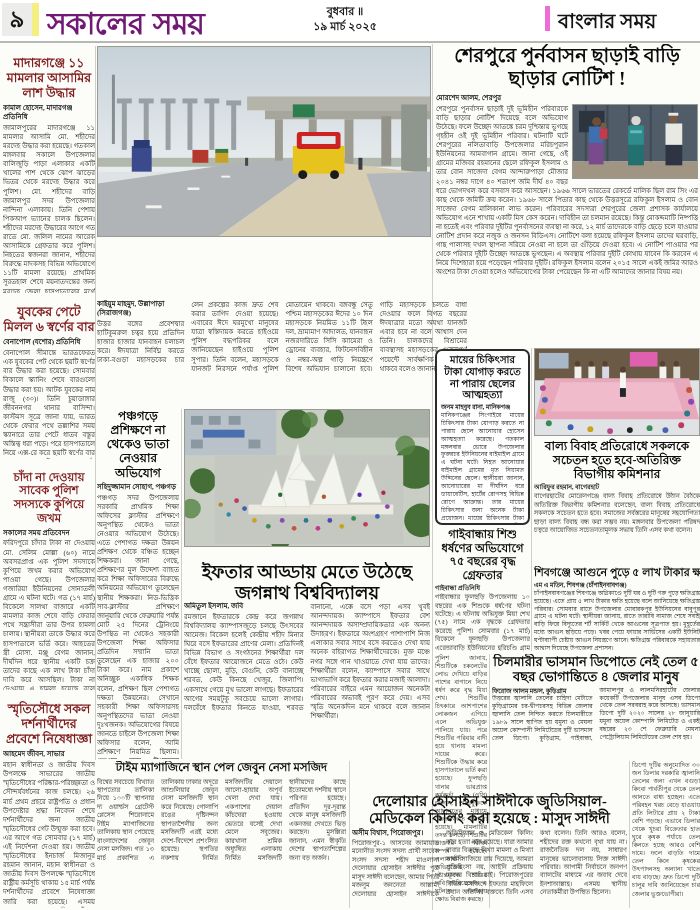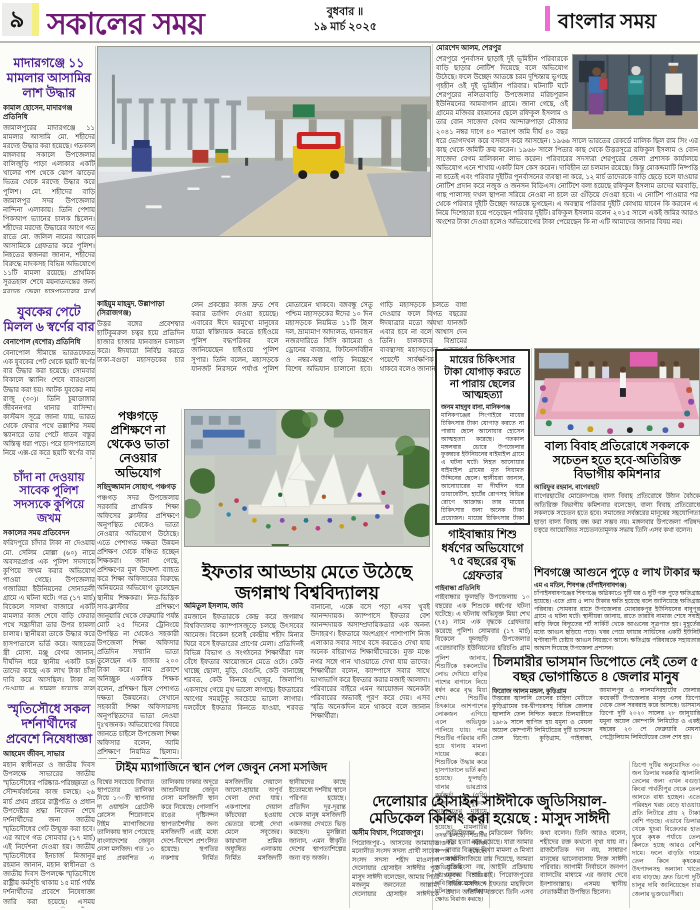--- a/index.html
+++ b/index.html
@@ -1,30 +1,30 @@
 <!DOCTYPE html>
 <html lang="bn"><head>
 <meta charset="utf-8">
 <style>
   html,body{margin:0;padding:0;background:#e9e9e9;}
   #page{position:relative;width:700px;height:910px;margin:0 auto;background:#fcfcf9;
         font-family:"Liberation Serif","DejaVu Serif",serif;color:#141414;overflow:hidden;}
   .abs{position:absolute;overflow:hidden;}
   .hl{font-weight:bold;color:#0b0b0b;text-align:center;line-height:1.18;}
-  .hl-left{font-weight:bold;color:#4c1d95;text-align:center;line-height:1.2;font-size:12.5px;margin-bottom:3px;}
+  .hl-left{font-weight:bold;color:#7f1d1d;text-align:center;line-height:1.2;font-size:12.5px;margin-bottom:3px;}
   .by{font-weight:bold;font-size:7px;line-height:1.25;margin-bottom:1px;}
   .bd{font-size:6.8px;line-height:1.34;text-align:justify;color:#1c1c1c;}
   .bd-xs{font-size:6.4px;line-height:1.32;text-align:justify;color:#1c1c1c;}
   .cols2{column-count:2;column-gap:7px;}
   .cols3{column-count:3;column-gap:7px;}
   .cols4{column-count:4;column-gap:7px;}
   .vrule{position:absolute;width:1px;background:#cfcfcc;}
   .photo{border:1px solid #9a9a94;box-sizing:border-box;background:#dfe3e5;}
   .photo svg{display:block;width:100%;height:100%;}
-  .boxed{border:2px solid #2b2b2b;border-radius:0;padding:3px 4px;box-sizing:border-box;background:#fff;}
+  .boxed{border:2px solid #2b2b2b;border-radius:7px;padding:3px 4px;box-sizing:border-box;background:#fff;}
   
   #masthead{position:absolute;left:0;top:0;width:700px;height:42px;background:#fff;}
   #pagebox{position:absolute;left:2px;top:3px;width:30px;height:33px;background:#ececea;
            font-size:23px;font-weight:bold;text-align:center;line-height:34px;}
   #ybar{position:absolute;left:32px;top:3px;width:7px;height:33px;background:#f4ef82;}
   #logo{position:absolute;left:47px;top:0px;font-size:30px;font-weight:900;letter-spacing:-1px;
         font-family:"DejaVu Sans","Liberation Sans",sans-serif;color:#701a75;}
   #dateblock{position:absolute;left:270px;top:4px;width:150px;text-align:center;font-size:11px;
              line-height:1.35;font-weight:600;}
   #mbar{position:absolute;left:545px;top:6px;width:5px;height:25px;background:#ef6cd6;}
@@ -226,20 +226,21 @@
 
   <article class="abs" style="left:352px;top:793px;width:275px;height:147px;">
     <h2 class="hl" style="font-size:14.5px;margin:0 0 2px 0;">দেলোয়ার হোসাইন সাঈদীকে জুডিসিয়াল-মেডিকেল কিলিং করা হয়েছে : মাসুদ সাঈদী</h2>
     <div class="cols3" style="height:106px;">
       <div class="by">অসীম বিশ্বাস, পিরোজপুর।</div>
       <p class="bd-xs" style="margin:0;">পিরোজপুর-১ আসনের জামায়াত মনোনীত সংসদ সদস্য প্রার্থী সাবেক সংসদ সদস্য শহীদ মাওলানা দেলোয়ার হোসাইন সাঈদীর পুত্র মাসুদ সাঈদী বলেছেন, আমার পিতা মজলুম জননেতা আল্লামা দেলোয়ার হোসাইন সাঈদীকে জুডিসিয়াল ও মেডিকেল কিলিং করে হত্যা করা হয়েছে। যারা আমার বাবার বিরুদ্ধে মিথ্যা মামলা ও মিথ্যা সাক্ষী সাজিয়ে রায় দিয়েছে, আমরা প্রতিহিংসা নয়, আইনি প্রক্রিয়ায় তাদের বিচার চাই। পিরোজপুরের বিভিন্ন মসজিদে ইফতার মাহফিলে প্রধান অতিথির বক্তব্যে তিনি এসব কথা বলেন। তিনি আরও বলেন, শহীদের রক্ত কখনো বৃথা যায় না। রাজনৈতিক দল নয়, সাধারণ মানুষের ভালোবাসায় সিক্ত সাঈদী পরিবার। আগামী নির্বাচনে জনগণ ব্যালটের মাধ্যমে এর জবাব দেবে ইনশাআল্লাহ। এসময় স্থানীয় নেতাকর্মীরা উপস্থিত ছিলেন।</p>
     </div>
   </article>
 
   <article class="abs" style="left:436px;top:44px;width:262px;height:302px;">
+    <h1 class="hl" style="font-size:19.5px;margin:0 0 4px 0;">শেরপুরে পুর্নবাসন ছাড়াই বাড়ি ছাড়ার নোটিশ !</h1>
     <div class="by">মোরশেদ আলম, শেরপুর</div>
     <div style="overflow:hidden;height:236px;">
       <span class="photo" style="float:right;width:126px;height:75px;margin:0 0 3px 4px;display:block;">
         <svg viewBox="0 0 126 75" preserveAspectRatio="none">
           <rect x="0" y="0" width="126" height="58" fill="#505c68"></rect>
           <g fill="#3e4a56">
               <rect x="12" y="0" width="2" height="58"></rect>
               <rect x="34" y="0" width="2" height="58"></rect>
               <rect x="56" y="0" width="2" height="58"></rect>
               <rect x="78" y="0" width="2" height="58"></rect>

